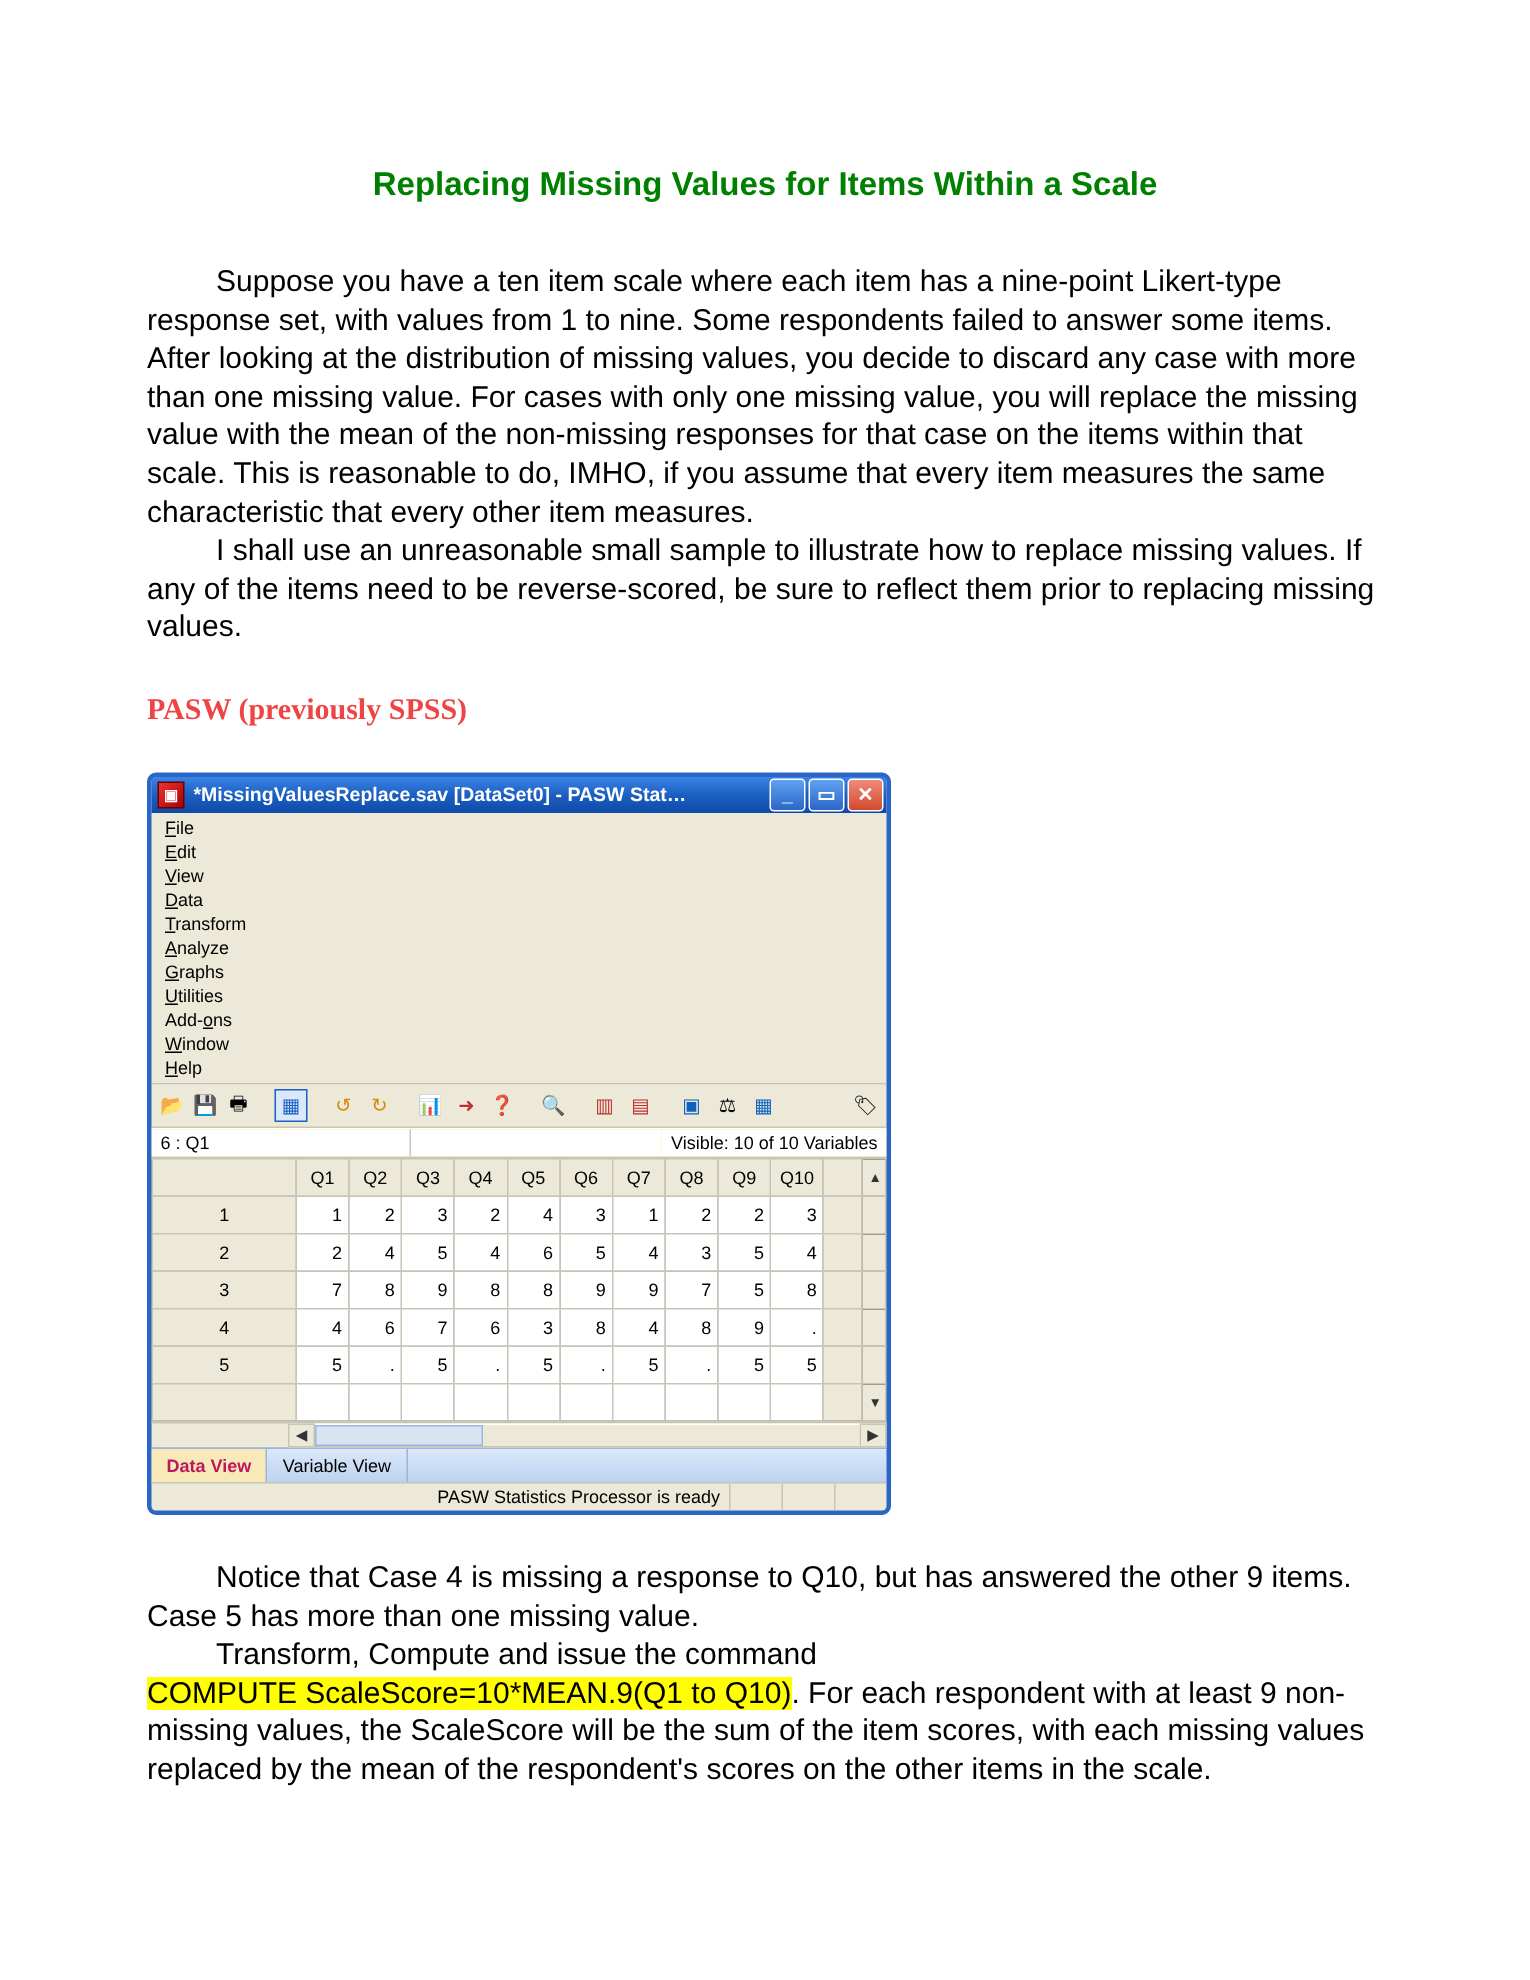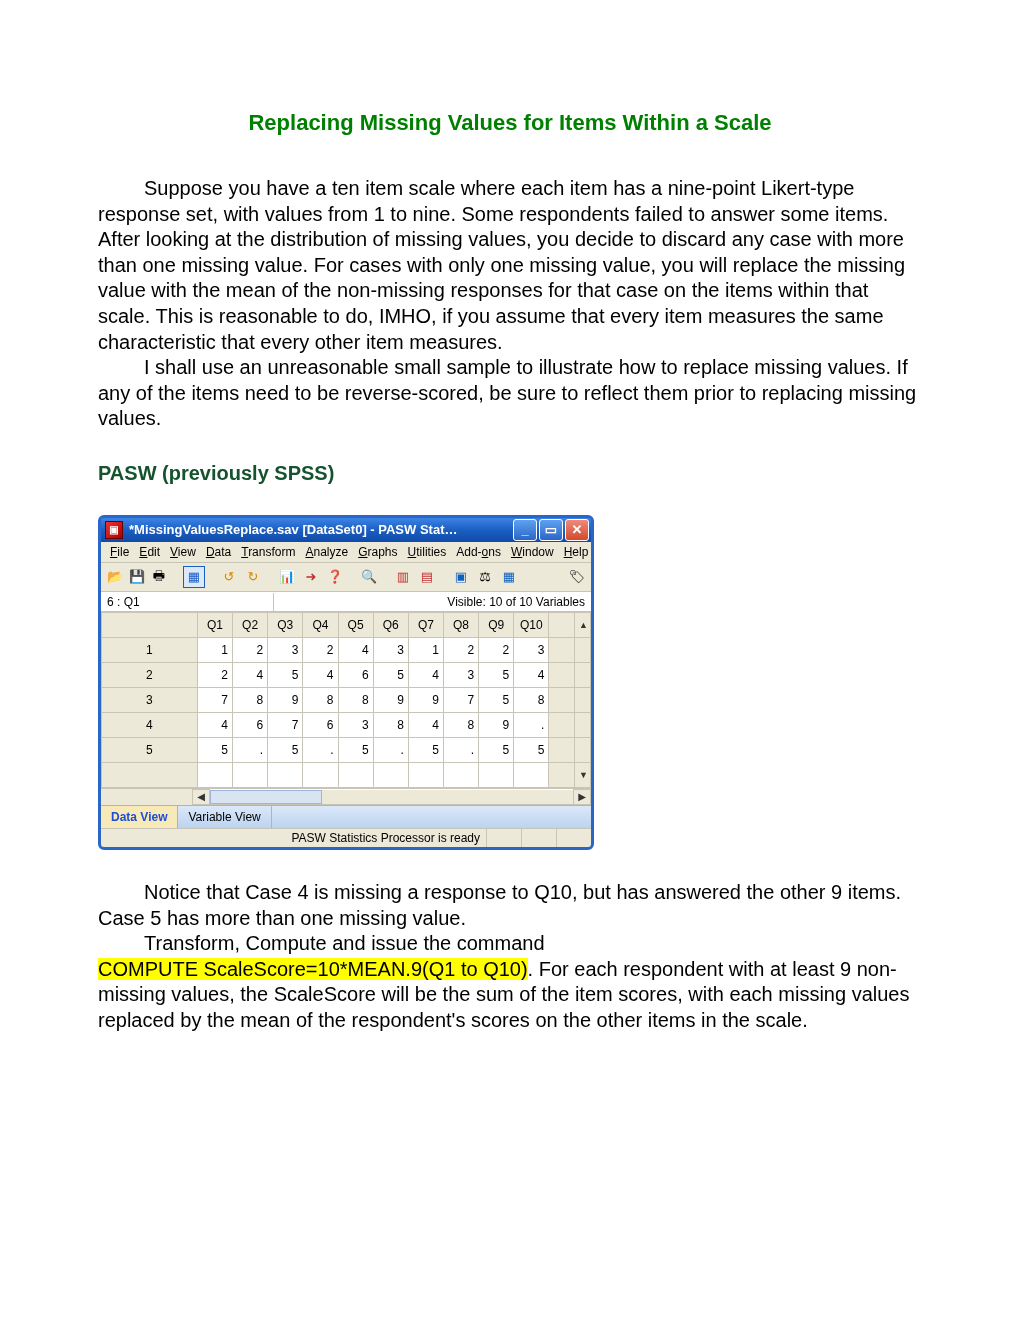--- a/index.html
+++ b/index.html
@@ -24,25 +24,26 @@
     margin: 0 0 40px 0;
   }
   p.body-text {
     font-size: 20px;
     line-height: 1.28;
     margin: 0 0 0 0;
     text-align: left;
   }
   .indent { text-indent: 46px; }
   .section-label {
-    color: #14532d;
+    color: #ef4444;
     font-weight: bold;
     font-size: 20px;
     margin-top: 30px;
     margin-bottom: 30px;
+    font-family: Liberation Serif, serif;
   }
   .hl { background: #ffff00; }
 
   
   .spss-window {
     width: 490px;
     border: 3px solid #2a66c8;
     border-radius: 6px;
     overflow: hidden;
     margin: 8px 0 30px 0;
@@ -88,20 +89,21 @@
   }
 
   .menubar {
     display:flex;
     gap: 0;
     padding: 2px 4px;
     background: #ece9d8;
     border-bottom: 1px solid #c9c5b6;
     font-size: 12px;
     color:#000;
+    flex-direction:column;
   }
   .menubar .menu-item { padding: 1px 5px; white-space:nowrap; }
   .menubar .menu-item .ul { text-decoration: underline; }
 
   .toolbar {
     display:flex;
     align-items:center;
     gap:4px;
     padding: 3px 4px;
     background:#ece9d8;
@@ -187,21 +189,21 @@
     border-top:1px solid #9cb6de;
   }
   .view-tab {
     padding: 4px 10px;
     font-size:12px;
     border-right:1px solid #9cb6de;
   }
   .view-tab.active {
     background:#f7e9b8;
     font-weight:bold;
-    color:#1d4ed8;
+    color:#be185d;
   }
 
   .statusbar {
     display:flex;
     background:#ece9d8;
     border-top:1px solid #c9c5b6;
     font-size:12px;
   }
   .status-cell { padding:2px 6px; border-right:1px solid #c9c5b6;}
   .status-spacer { flex:1; }

